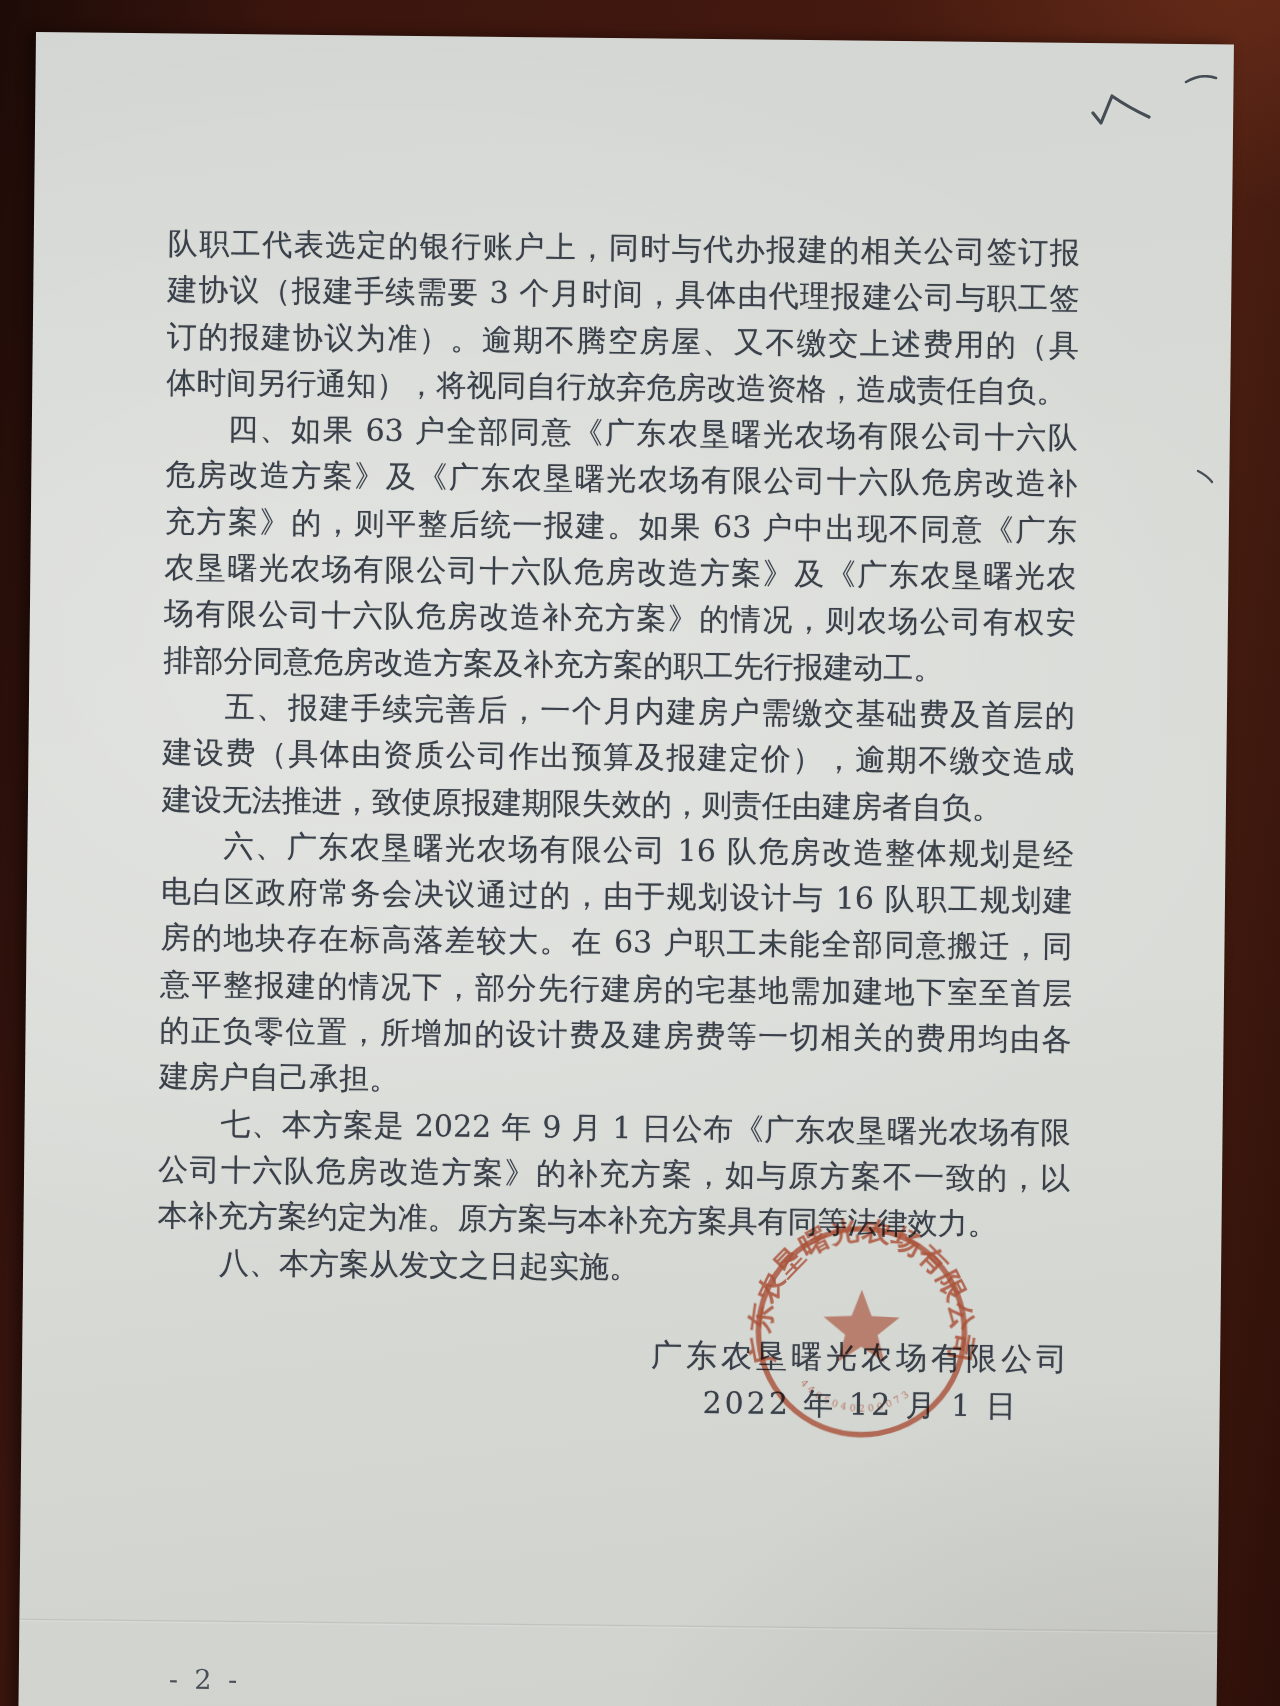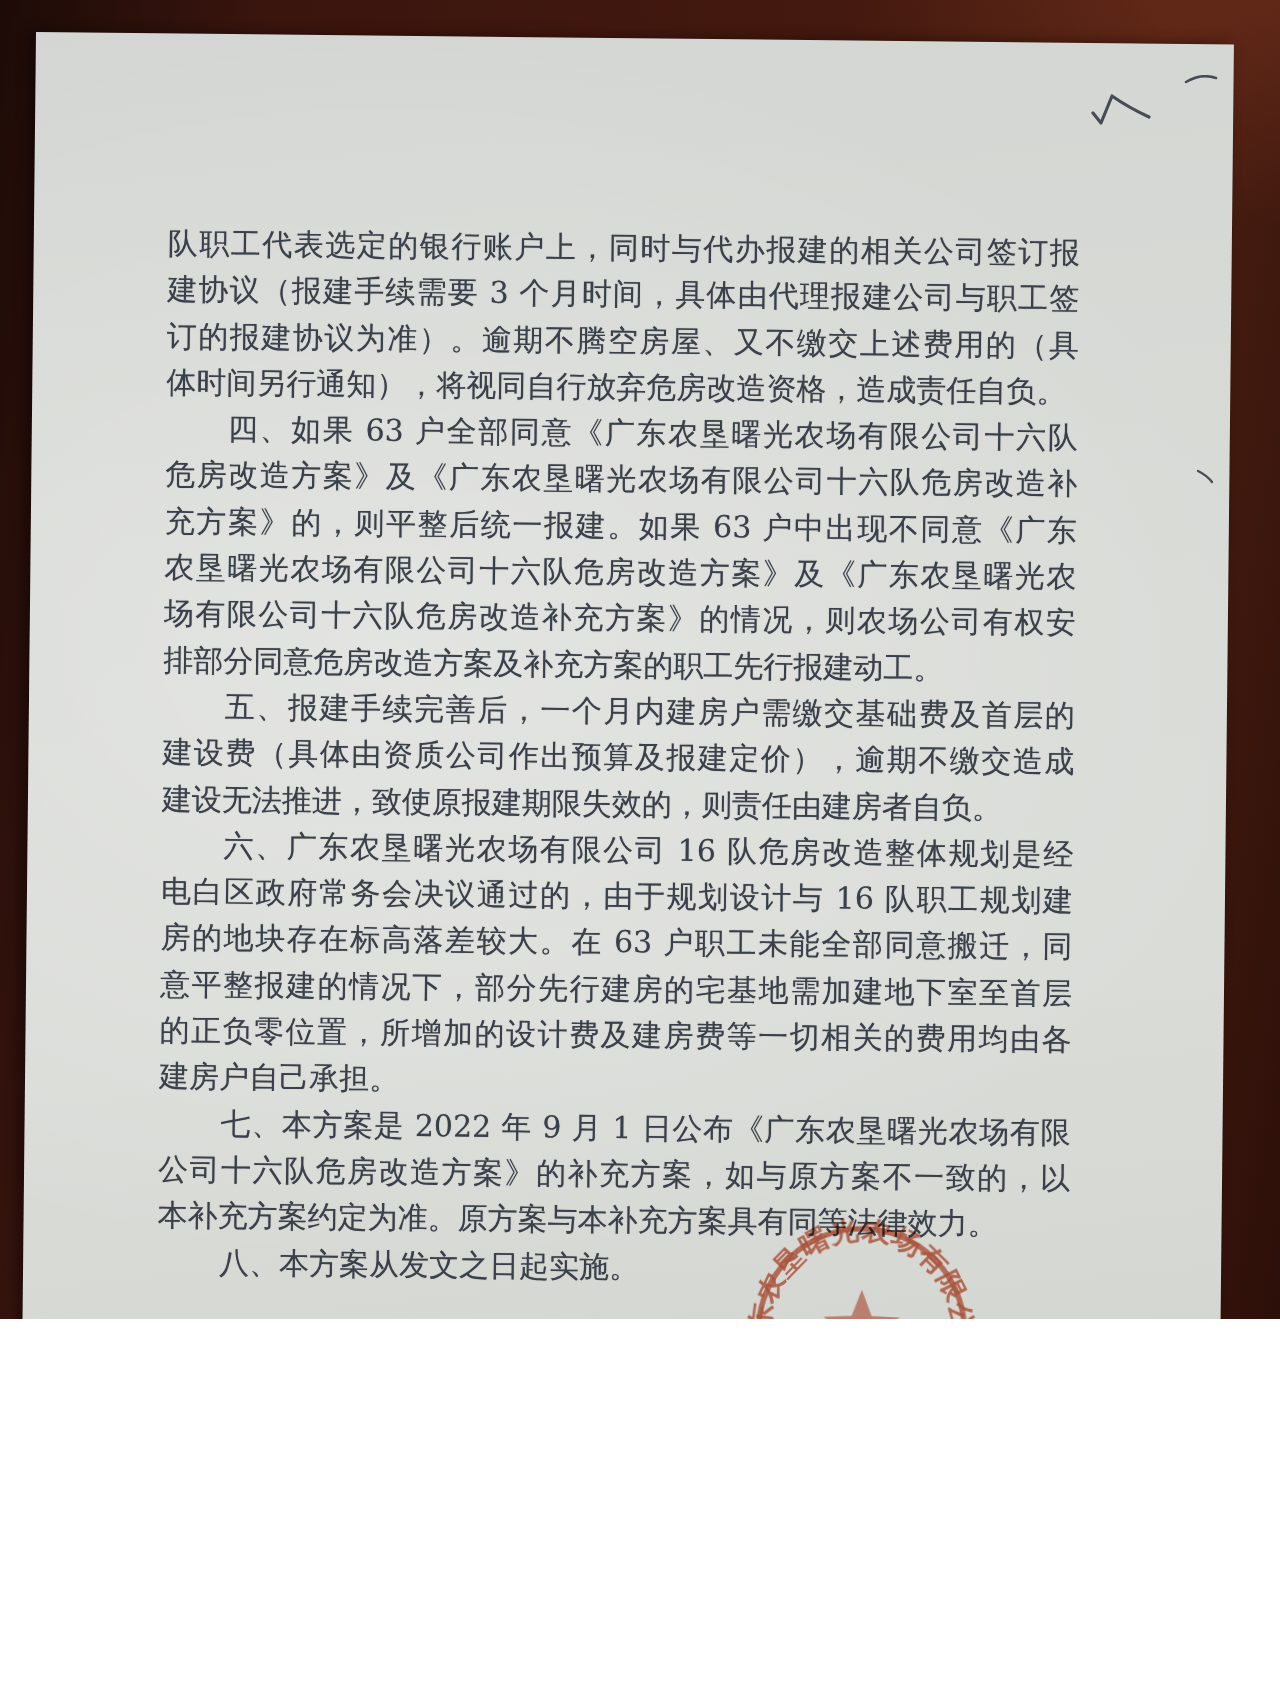--- a/index.html
+++ b/index.html
@@ -1,20 +1,20 @@
 <!DOCTYPE html>
 <html><head>
 <meta charset="utf-8">
 <style>
   html,body{margin:0;padding:0;}
   body{width:1280px;height:1706px;overflow:hidden;font-family:"DejaVu Serif","Liberation Serif",serif;}
 
   
   .photo{
-    position:relative;width:1280px;height:1319px;overflow:hidden;
+    position:relative;width:1280px;height:1706px;overflow:hidden;
     background:
       radial-gradient(900px 500px at 108% -5%, rgba(140,60,35,.55), rgba(0,0,0,0) 60%),
       linear-gradient(100deg, #1d0b07 0%, #3a150e 18%, #44190f 55%, #4e2012 78%, #2c0f09 100%);
   }
 
   
   .paper{
     position:absolute;left:36px;top:32px;width:1198px;height:1762px;
     transform:rotate(0.6deg);transform-origin:0 0;
     background:

